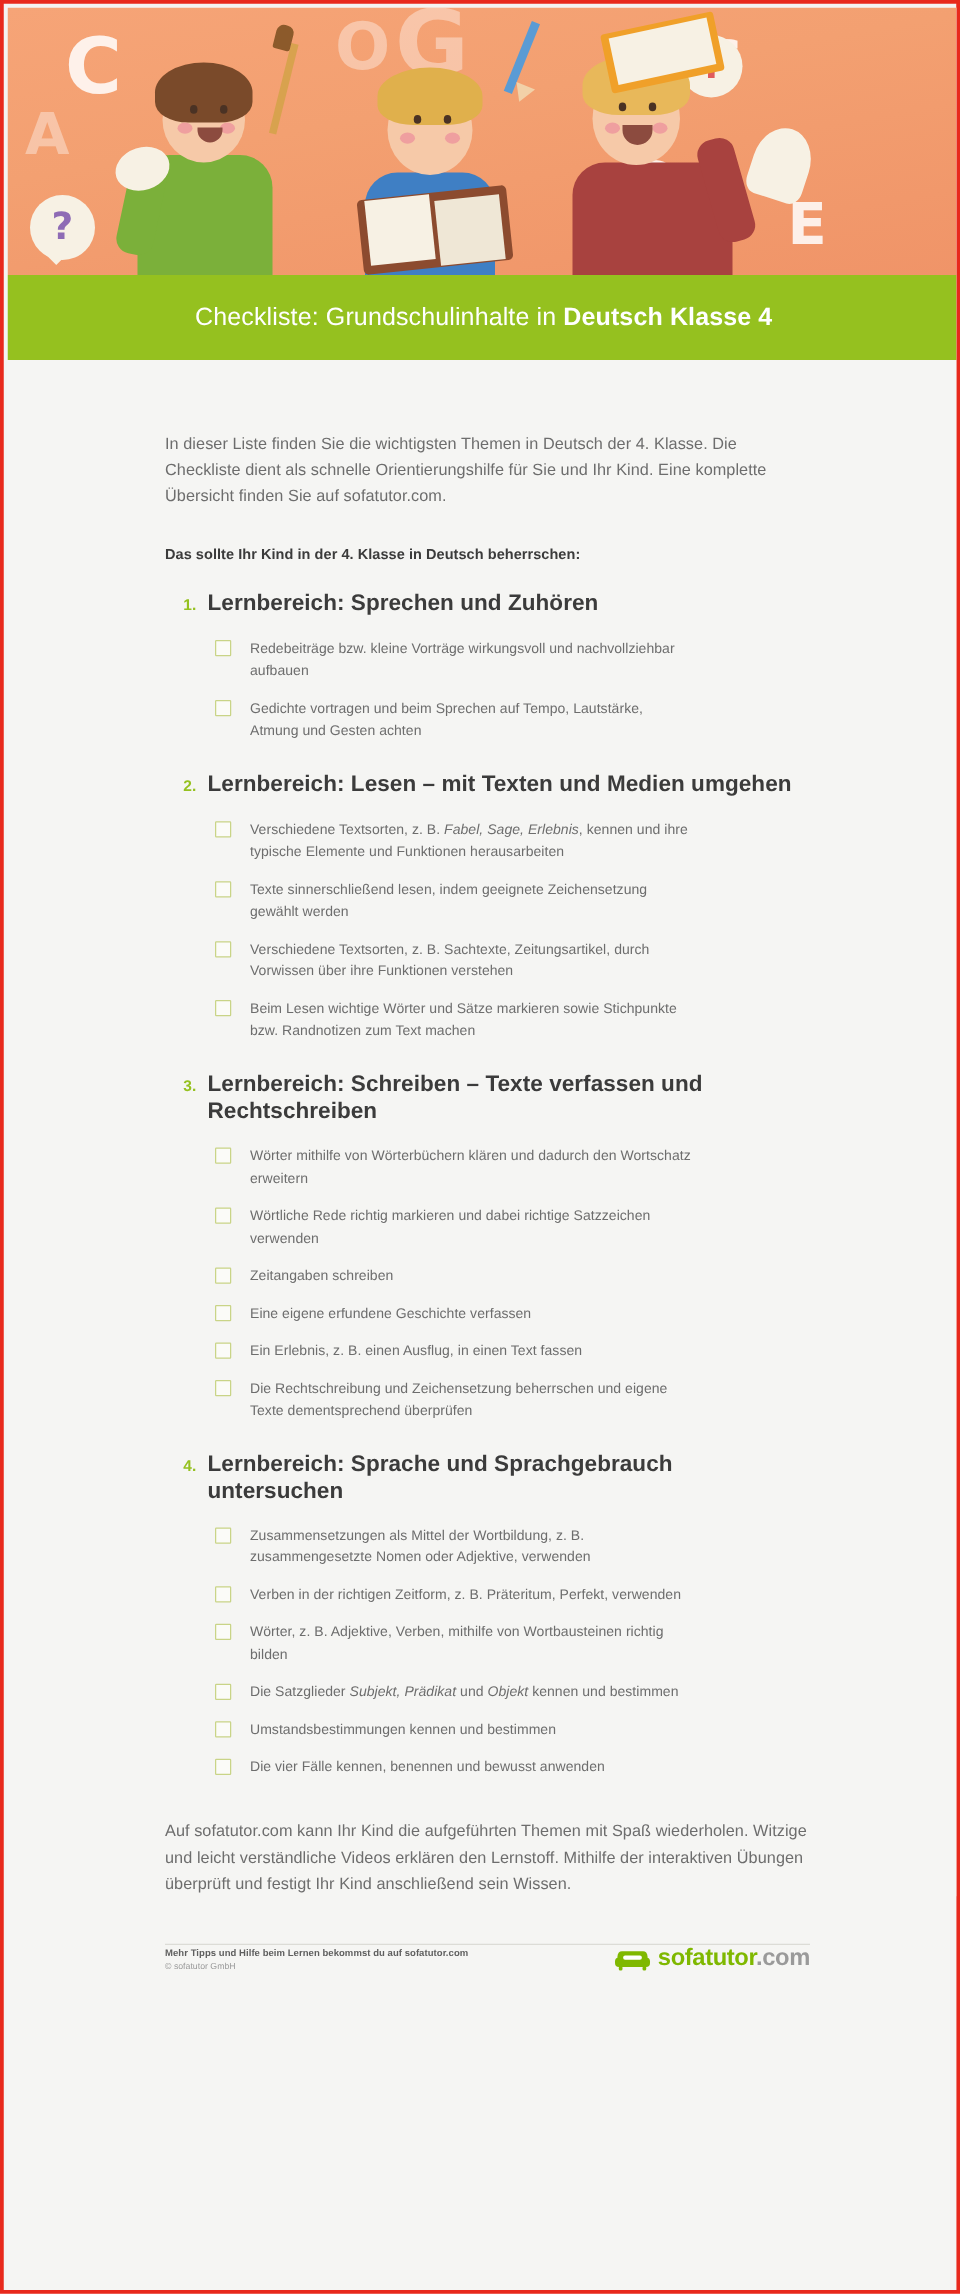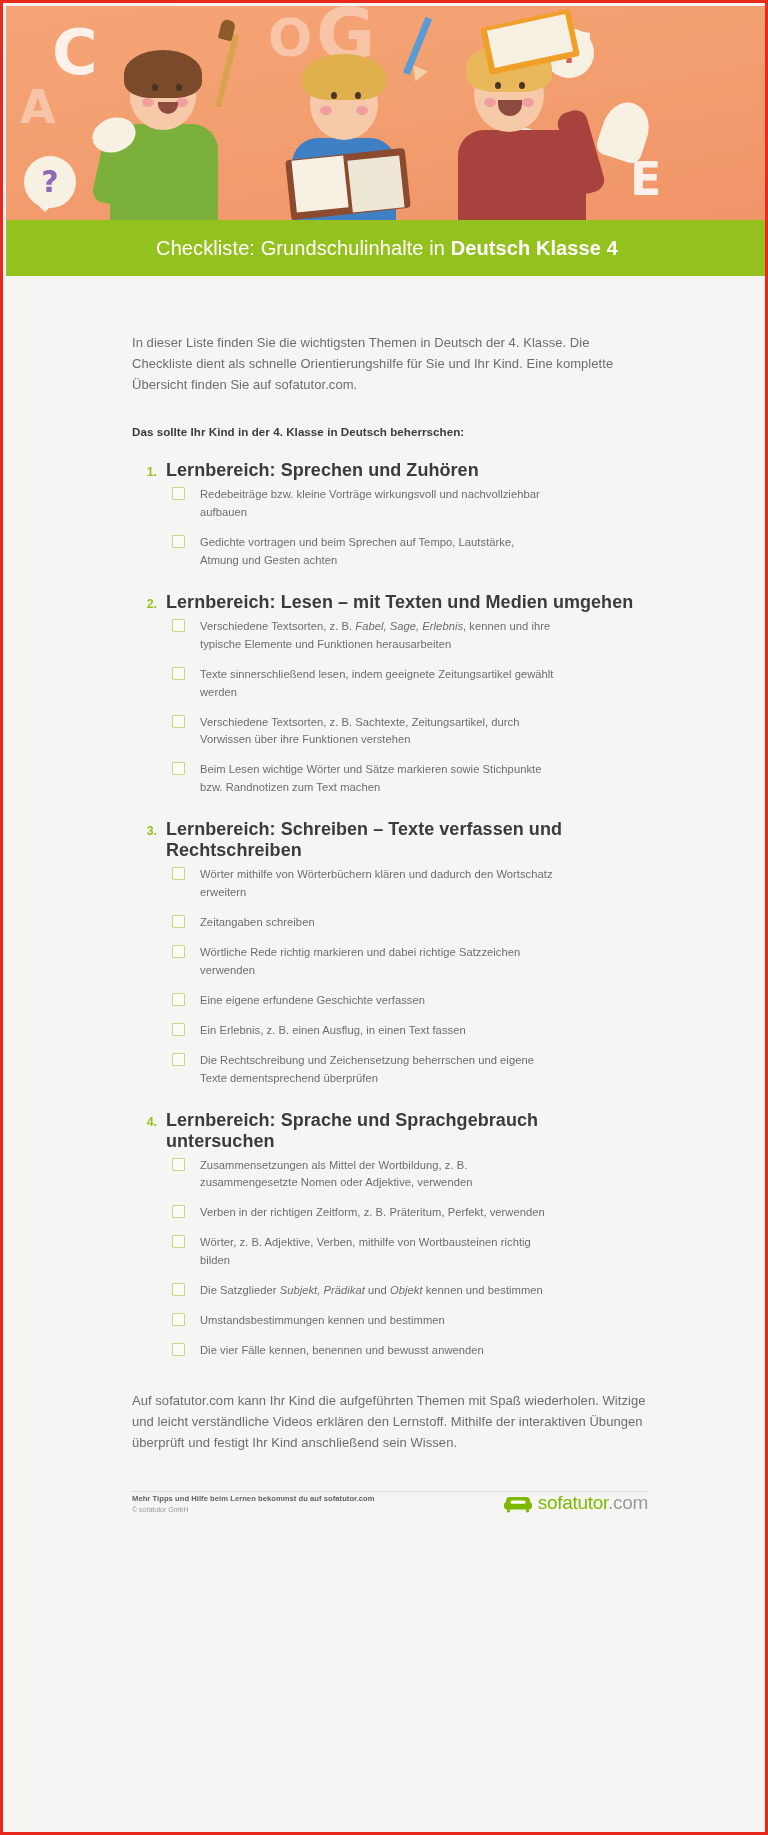--- a/index.html
+++ b/index.html
@@ -72,21 +72,21 @@
   
   .kid { position: absolute; }
   .head { position: absolute; border-radius: 50%; }
   .torso { position: absolute; border-radius: 26px 26px 0 0; }
   .arm { position: absolute; border-radius: 12px; }
   .hair { position: absolute; border-radius: 50% 50% 34% 34%; }
 
   
   .banner {
     width: 100%;
-    height: 56px;
+    height: 68px;
     background: #95c11f;
     display: flex;
     align-items: center;
     justify-content: center;
   }
   .banner-title {
     color: #ffffff;
     font-size: 20px;
     letter-spacing: .1px;
     font-weight: 400;
@@ -127,21 +127,21 @@
     min-width: 13px;
     text-align: right;
   }
   .sec-title {
     color: #3b3b3b;
     font-size: 18px;
     font-weight: 700;
     letter-spacing: .05px;
   }
 
-  .items { margin-top: 5px; }
+  .items { margin-top: 18px; }
   .item {
     display: flex;
     align-items: flex-start;
     gap: 15px;
     margin: 0 0 12px 40px;
   }
   .checkbox {
     flex: 0 0 auto;
     width: 13px;
     height: 13px;
@@ -181,21 +181,21 @@
     font-size: 7px;
     margin-top: 3px;
   }
   .logo {
     display: flex;
     align-items: center;
     gap: 5px;
   }
   .logo-word {
     font-size: 19px;
-    font-weight: 400;
+    font-weight: 700;
     letter-spacing: -.3px;
   }
   .logo-word .a { color: #7fb800; }
   .logo-word .b { color: #9a9a9a; }
 </style>
 </head>
 <body>
 
 <div class="page">
  <div class="sheet">
@@ -301,21 +301,21 @@
               <span class="sec-num">2.</span>
               <span class="sec-title">Lernbereich: Lesen – mit Texten und Medien umgehen</span>
             </div>
             <div class="items">
               <div class="item">
                 <span class="checkbox"></span>
                 <span class="item-text">Verschiedene Textsorten, z. B. <i>Fabel, Sage, Erlebnis</i>, kennen und ihre typische Elemente und Funktionen herausarbeiten</span>
               </div>
               <div class="item">
                 <span class="checkbox"></span>
-                <span class="item-text">Texte sinnerschließend lesen, indem geeignete Zeitungsartikel gewählt werden</span>
+                <span class="item-text">Texte sinnerschließend lesen, indem geeignete Zeichensetzung gewählt werden</span>
               </div>
               <div class="item">
                 <span class="checkbox"></span>
                 <span class="item-text">Verschiedene Textsorten, z. B. Sachtexte, Zeitungsartikel, durch Vorwissen über ihre Funktionen verstehen</span>
               </div>
               <div class="item">
                 <span class="checkbox"></span>
                 <span class="item-text">Beim Lesen wichtige Wörter und Sätze markieren sowie Stichpunkte bzw. Randnotizen zum Text machen</span>
               </div>
             </div>
@@ -325,25 +325,25 @@
               <span class="sec-num">3.</span>
               <span class="sec-title">Lernbereich: Schreiben – Texte verfassen und Rechtschreiben</span>
             </div>
             <div class="items">
               <div class="item">
                 <span class="checkbox"></span>
                 <span class="item-text">Wörter mithilfe von Wörterbüchern klären und dadurch den Wortschatz erweitern</span>
               </div>
               <div class="item">
                 <span class="checkbox"></span>
+                <span class="item-text">Wörtliche Rede richtig markieren und dabei richtige Satzzeichen verwenden</span>
+              </div>
+              <div class="item">
+                <span class="checkbox"></span>
                 <span class="item-text">Zeitangaben schreiben</span>
-              </div>
-              <div class="item">
-                <span class="checkbox"></span>
-                <span class="item-text">Wörtliche Rede richtig markieren und dabei richtige Satzzeichen verwenden</span>
               </div>
               <div class="item">
                 <span class="checkbox"></span>
                 <span class="item-text">Eine eigene erfundene Geschichte verfassen</span>
               </div>
               <div class="item">
                 <span class="checkbox"></span>
                 <span class="item-text">Ein Erlebnis, z. B. einen Ausflug, in einen Text fassen</span>
               </div>
               <div class="item">

